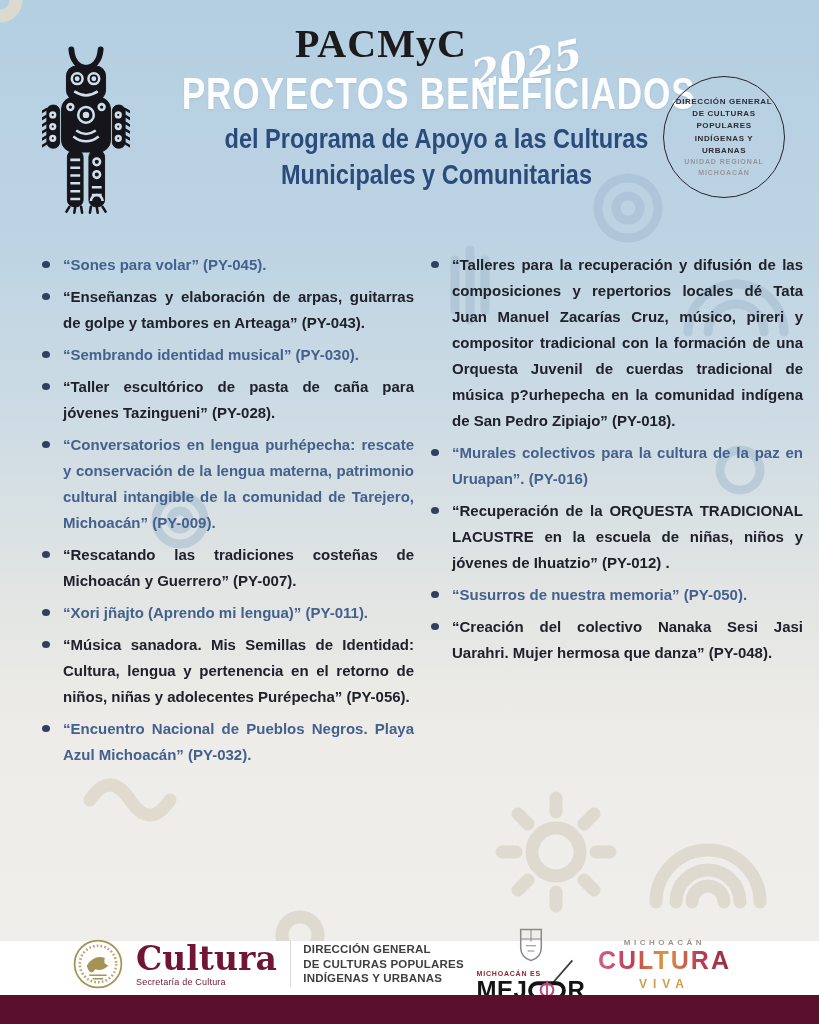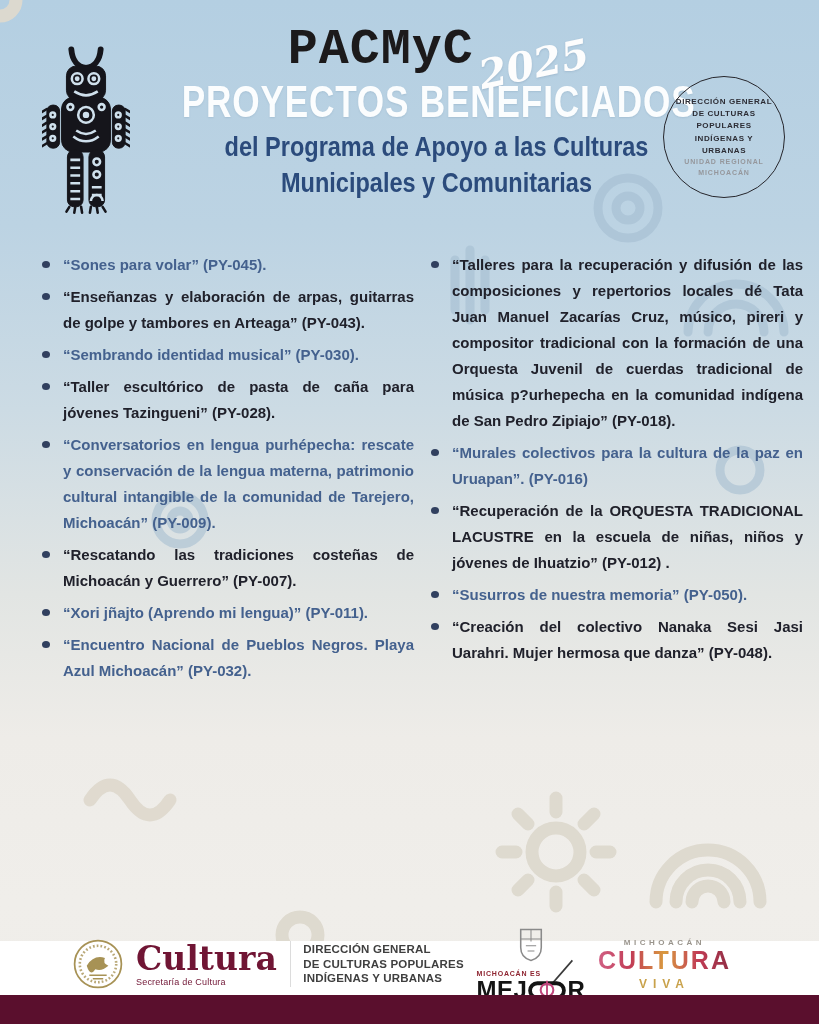--- a/index.html
+++ b/index.html
@@ -12,22 +12,22 @@
       #b4cfe2 0%, #bcd3e3 22%, #ccdbe4 40%,
       #e2e5e3 58%, #eeece8 72%, #f0eeea 88%, #efede9 100%);
   }
   .watermark { position:absolute; inset:0; width:819px; height:1024px; pointer-events:none; }
 
   
   .pictograph { position:absolute; left:42px; top:46px; width:88px; height:172px; }
   .title-block { position:absolute; left:118px; right:64px; top:22px; text-align:center; }
   .title-row { display:flex; justify-content:center; align-items:flex-start; }
   .program-title {
-    font-family:Liberation Mono, monospace; font-weight:700;
-    font-size:50px; color:#1c1a1b; letter-spacing:1px; line-height:1.1;
+    font-family:Liberation Serif, serif; font-weight:700;
+    font-size:40px; color:#1c1a1b; letter-spacing:1px; line-height:1.1;
   }
   .program-year {
     font-family:"DejaVu Serif", serif; font-style:italic; font-weight:700;
     font-size:40px; color:#fdfdfd; transform:rotate(-12deg);
     display:inline-block; position:relative; top:18px; left:4px;
     text-shadow:0 1px 2px rgba(90,120,150,.25);
   }
   .headline {
     font-size:44px; font-weight:700; color:#fbfdfe;
     transform:scaleX(.80); letter-spacing:1px; white-space:nowrap;
@@ -211,20 +211,23 @@
       </li>
 
       <li class="project-item tone-dark">
         <span class="dot"></span><span class="item-text">“Rescatando las tradiciones costeñas de Michoacán y Guerrero” (PY-007).</span>
       </li>
 
       <li class="project-item tone-blue">
         <span class="dot"></span><span class="item-text">“Xori jñajto (Aprendo mi lengua)” (PY-011).</span>
       </li>
 
+      <li class="project-item tone-dark">
+        <span class="dot"></span><span class="item-text">“Música sanadora. Mis Semillas de Identidad: Cultura, lengua y pertenencia en el retorno de niños, niñas y adolecentes Purépecha” (PY-056).</span>
+      </li>
 
       <li class="project-item tone-blue">
         <span class="dot"></span><span class="item-text">“Encuentro Nacional de Pueblos Negros. Playa Azul Michoacán” (PY-032).</span>
       </li>
     </ul>
   <ul class="project-list">
 
       <li class="project-item tone-dark">
         <span class="dot"></span><span class="item-text">“Talleres para la recuperación y difusión de las composiciones y repertorios locales dé Tata Juan Manuel Zacarías Cruz, músico, pireri y compositor tradicional con la formación de una Orquesta Juvenil de cuerdas tradicional de música p?urhepecha en la comunidad indígena de San Pedro Zipiajo” (PY-018).</span>
       </li>

